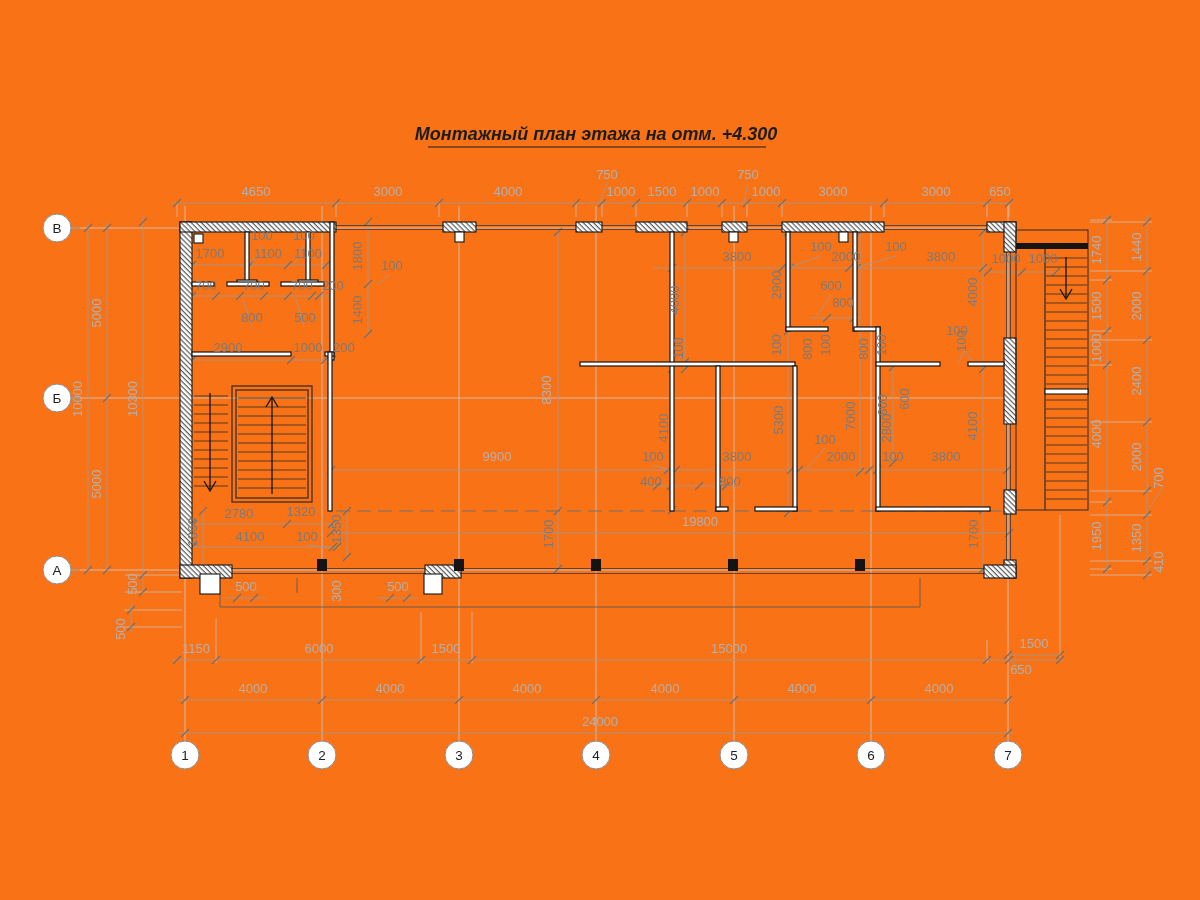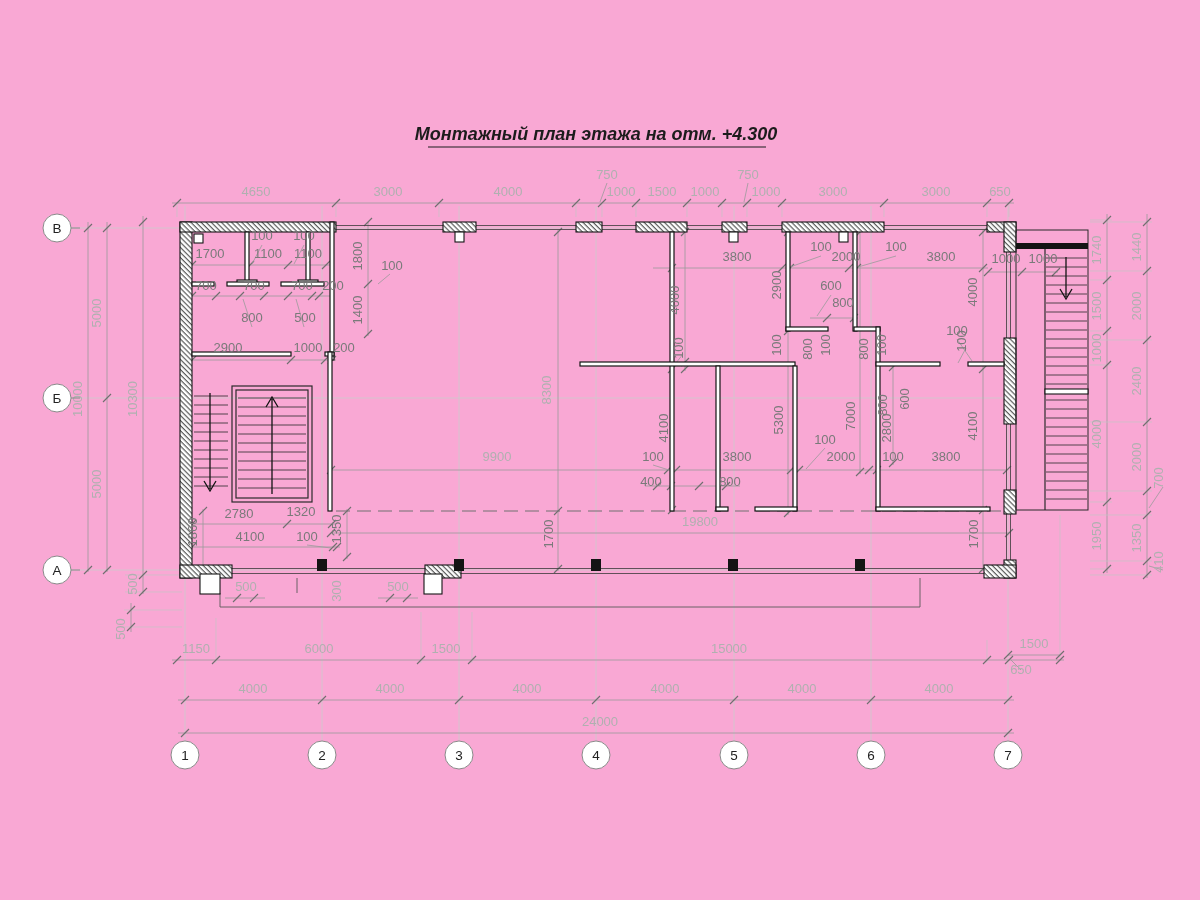--- a/index.html
+++ b/index.html
@@ -1,16 +1,16 @@
 <!DOCTYPE html>
 <html><head>
 <meta charset="utf-8">
 <style>
   html,body{margin:0;padding:0;background:#fff;}
-  #stage{position:relative;width:1200px;height:900px;background:#f9a8d4;overflow:hidden;}
+  #stage{position:relative;width:1200px;height:900px;background:#f97316;overflow:hidden;}
   svg{display:block;}
   text{font-family:"Liberation Sans","DejaVu Sans",sans-serif;}
   .dim-l{fill:#b0b0b0;}
   .dim-d{fill:#7a7a7a;}
   .ttl{fill:#1c1c1c;font-style:italic;font-weight:bold;font-size:18px;}
   .bubble-t{fill:#222;font-size:13.5px;}
 </style>
 </head>
 <body>
 

